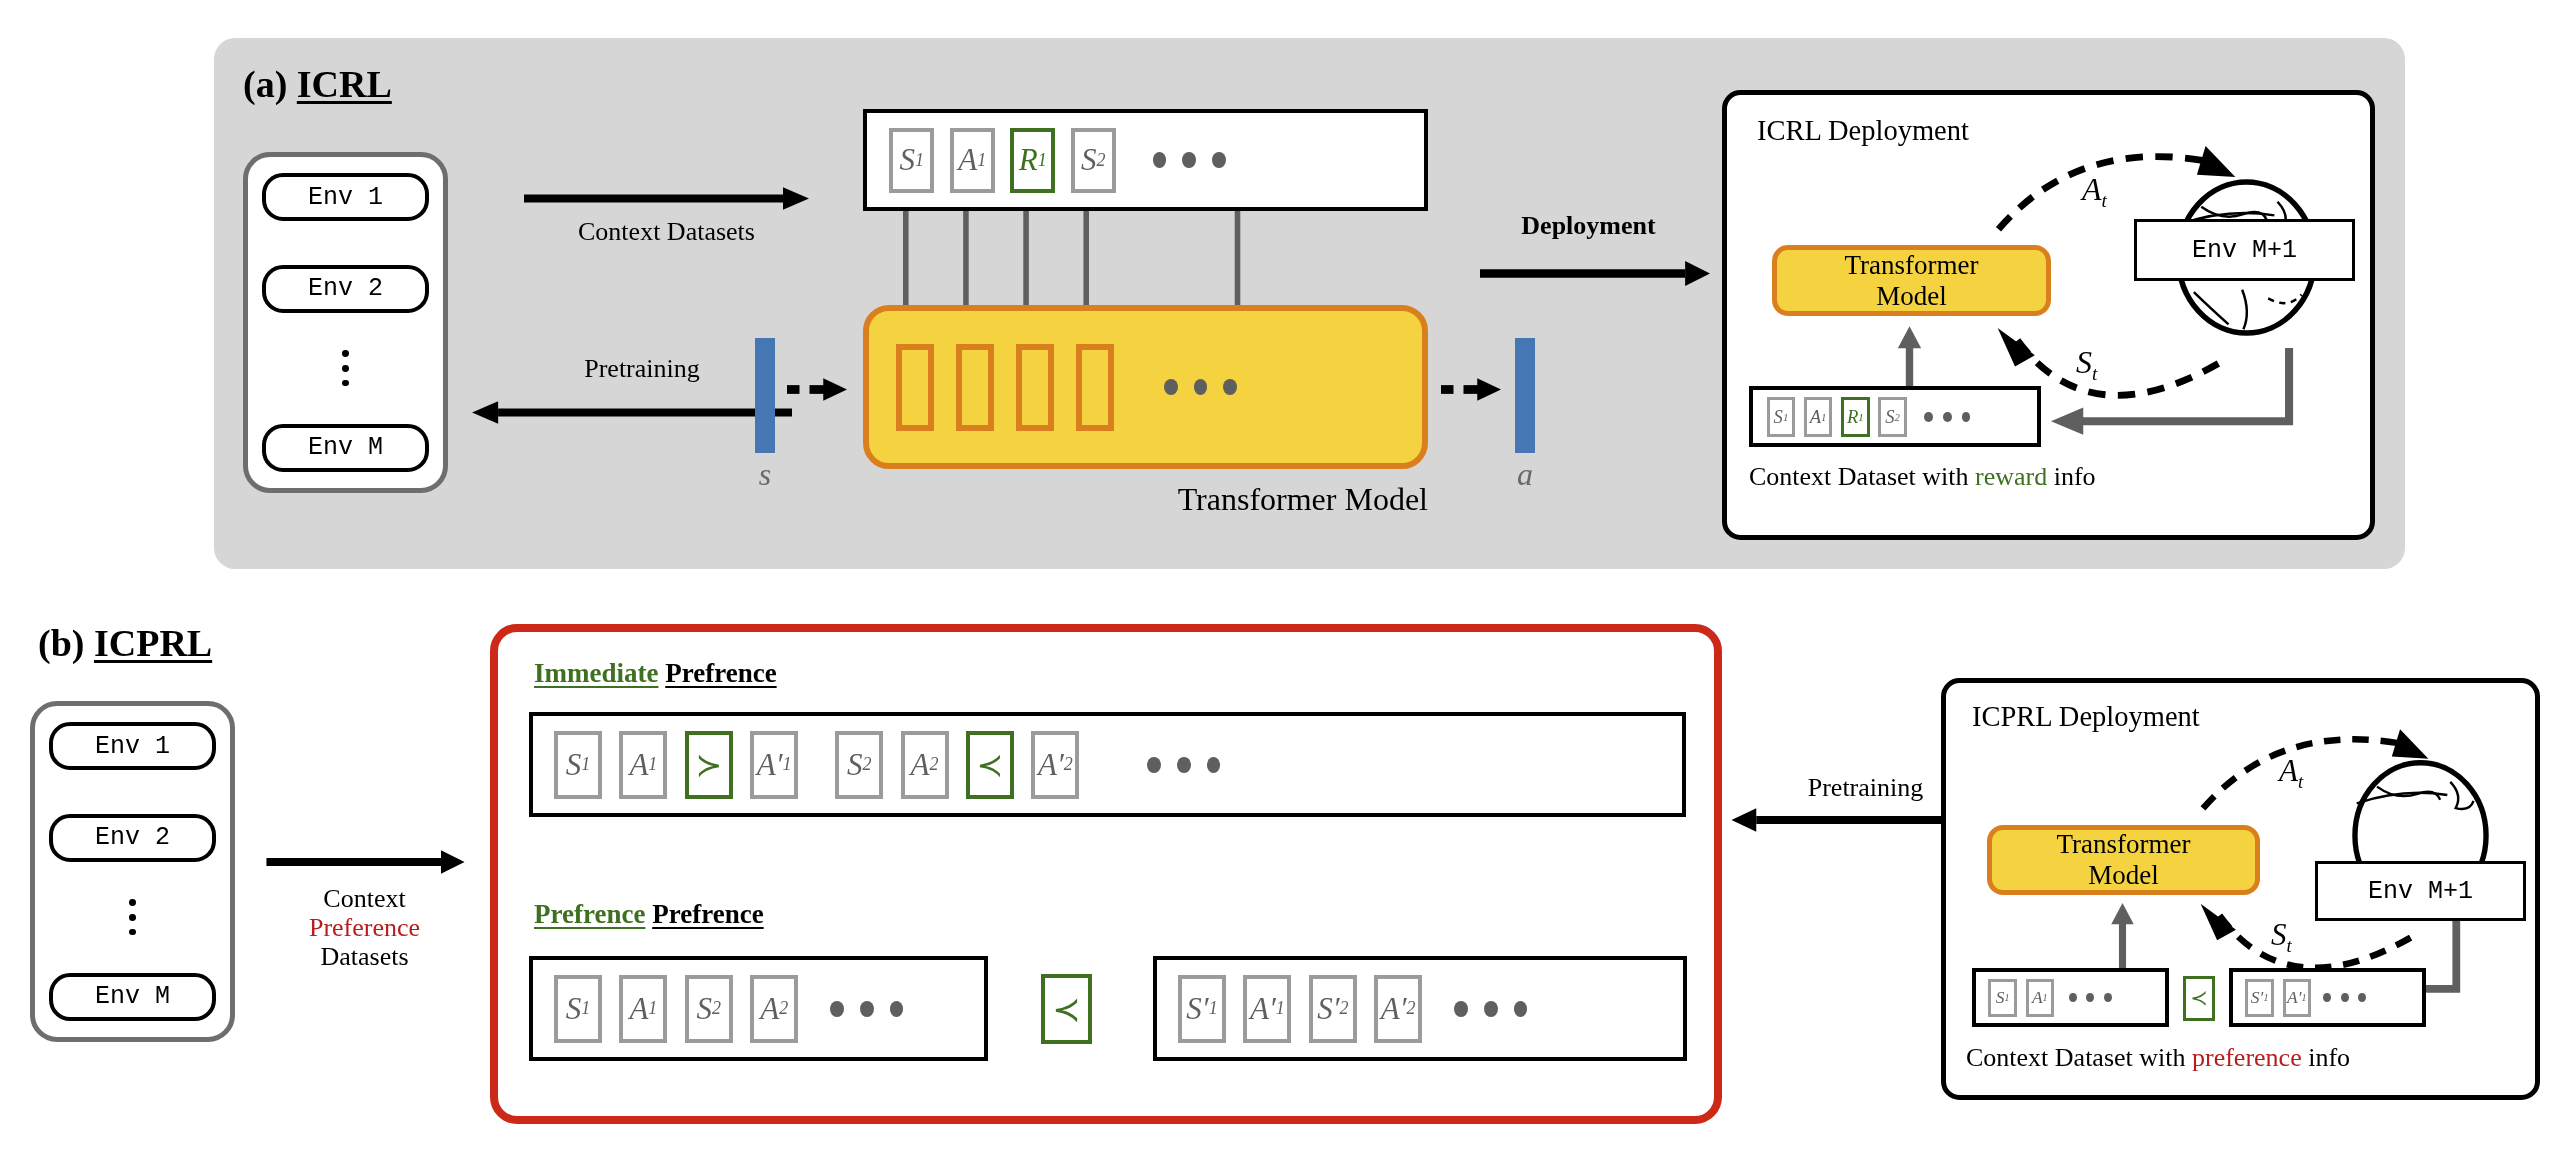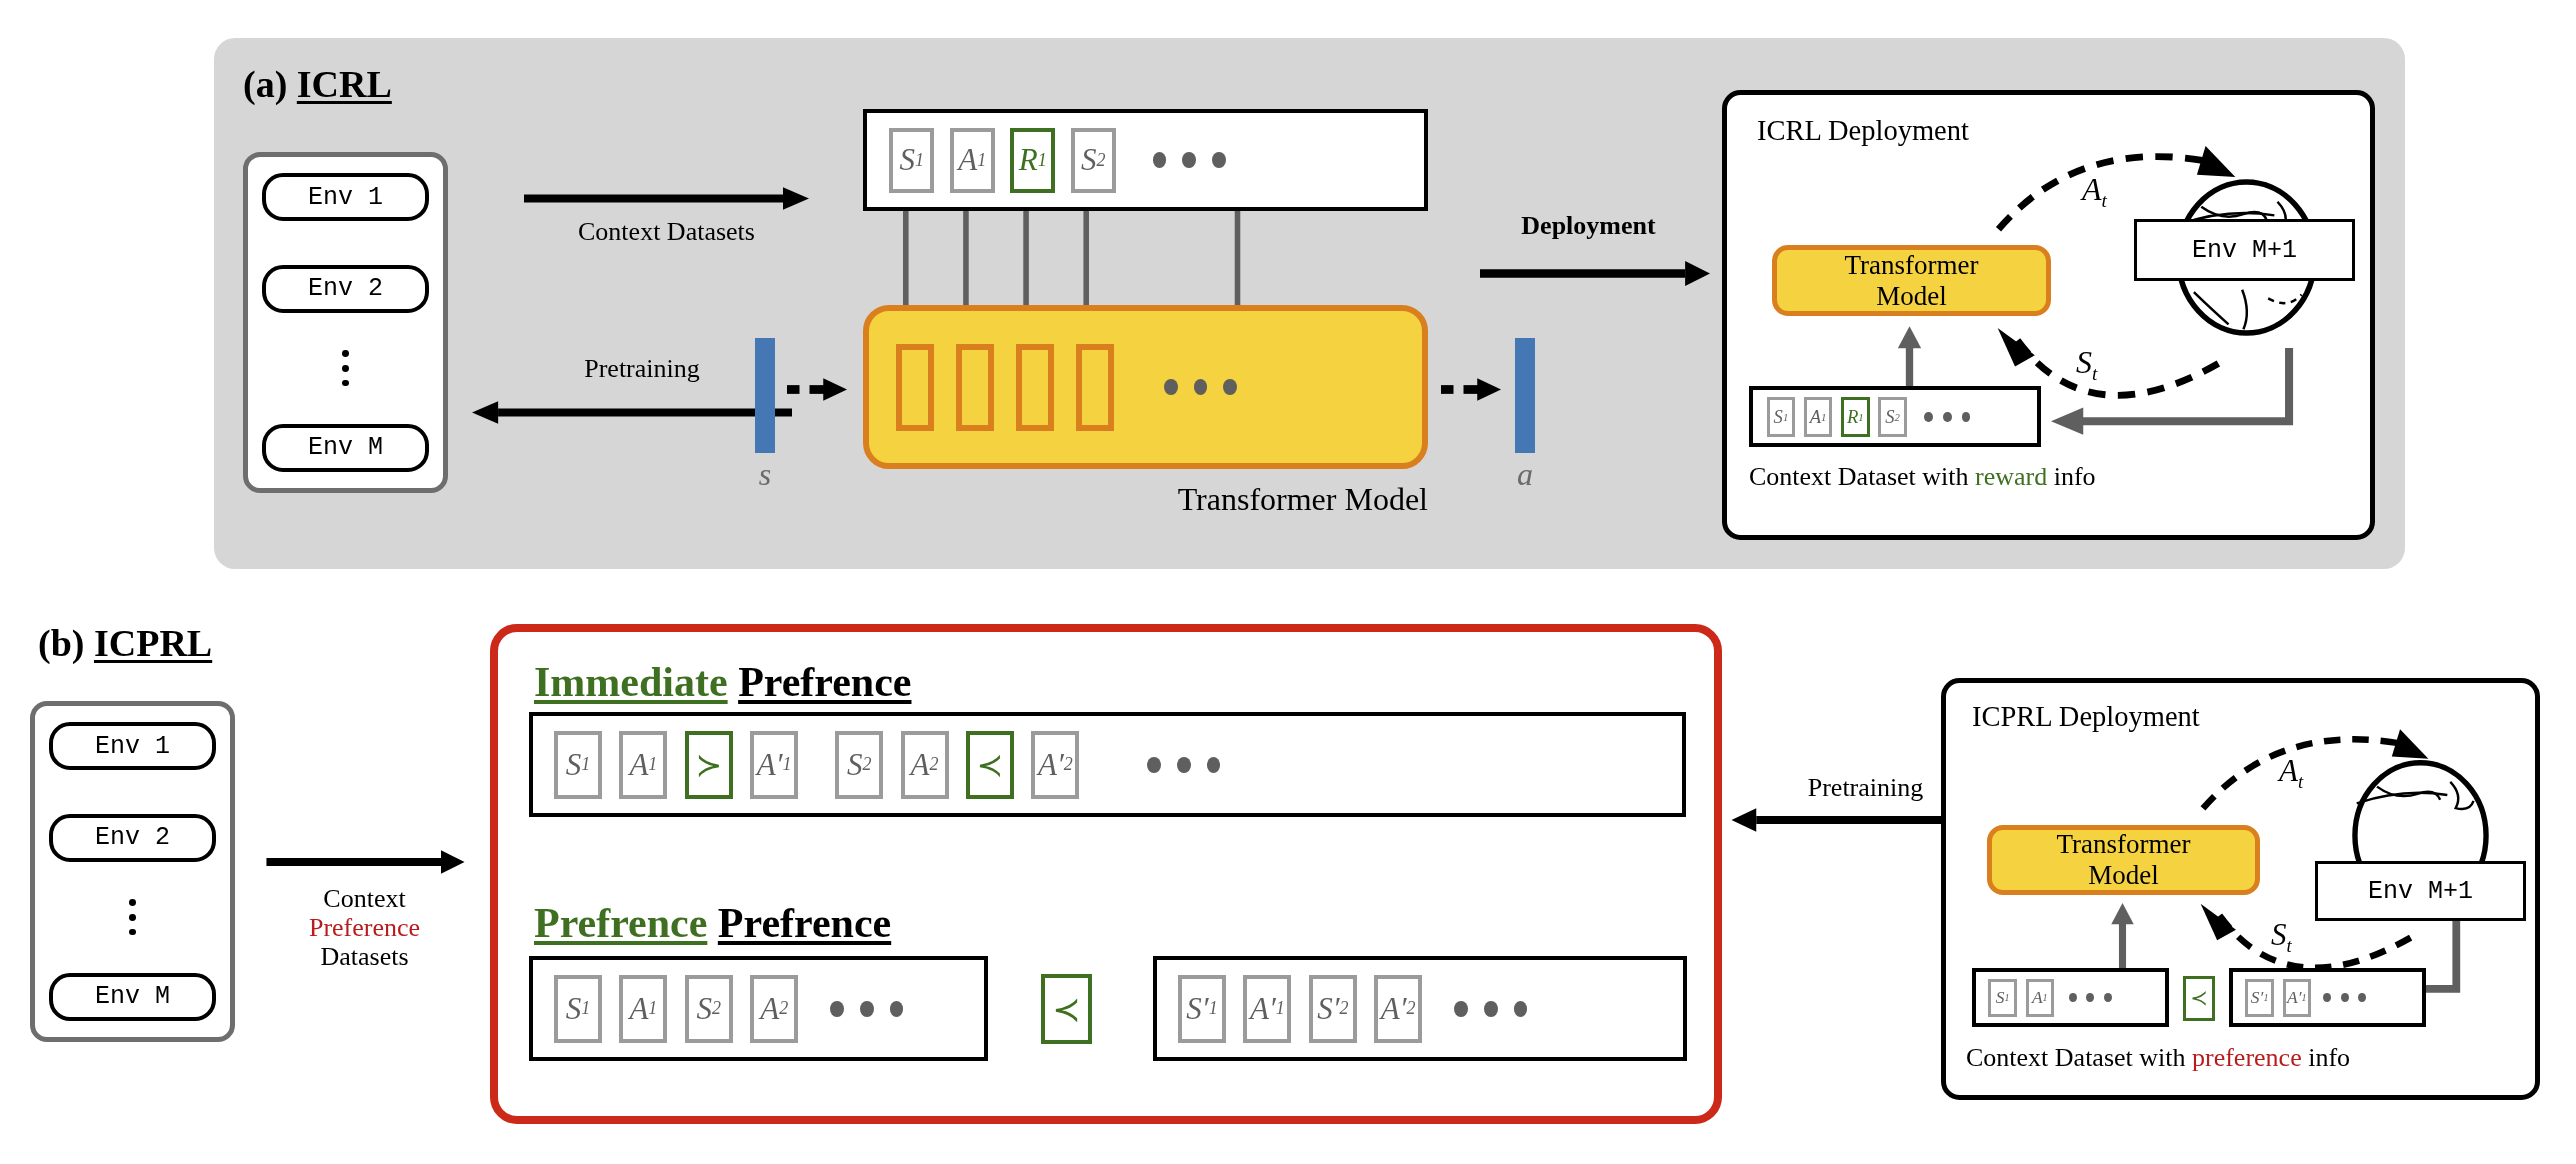--- a/index.html
+++ b/index.html
@@ -9,21 +9,21 @@
 
   
   #icrl-panel{left:214px;top:38px;width:2191px;height:531px;
       background:#d6d6d6;border-radius:21px;}
 
   
   .sec-title{font-size:38px;font-weight:bold;color:#000;white-space:nowrap;}
   .sec-title u{text-decoration:underline;text-underline-offset:3.7px;}
 
   
-  .env-stack{background:#fff;border:5.6px solid #6e6e6e;border-radius:17px;
+  .env-stack{background:#fff;border:5.6px solid #6e6e6e;border-radius:27px;
       display:flex;flex-direction:column;align-items:center;
       justify-content:flex-start;box-sizing:border-box;gap:32px;}
   .env-pill{background:#fff;border:4.3px solid #000;border-radius:21px;
       display:flex;align-items:center;justify-content:center;
       font-family:"Liberation Mono",monospace;color:#000;box-sizing:border-box;}
   .vdots{display:flex;flex-direction:column;align-items:center;
       justify-content:center;gap:8px;}
   .vdots i{display:block;width:6.8px;height:6.8px;border-radius:50%;background:#000;}
 
   
@@ -62,21 +62,21 @@
       display:flex;align-items:center;justify-content:center;
       font-family:"Liberation Mono",monospace;font-size:25px;color:#000;
       position:relative;z-index:3;}
   .caption{font-size:26px;color:#000;white-space:nowrap;}
   .g{color:#3f7021;}
   .r{color:#b91c1c;}
 
   
   #icprl-box{border:8px solid #cc2918;border-radius:27px;background:#fff;
       box-sizing:border-box;}
-  .sub-head{font-size:42px;font-weight:bold;white-space:nowrap;}
+  .sub-head{font-size:27px;font-weight:bold;white-space:nowrap;}
   .sub-head u{text-decoration:underline;text-underline-offset:4.3px;}
   svg{display:block;overflow:visible;}
 </style>
 </head>
 <body>
 
 <div class="abs" id="icrl-panel"></div>
 
 <div class="abs sec-title" style="left:243px;top:62px;">
   <span>(a)</span>

